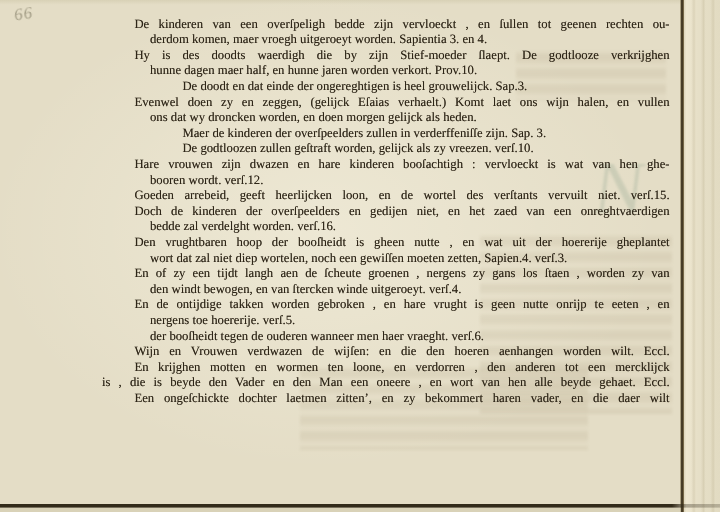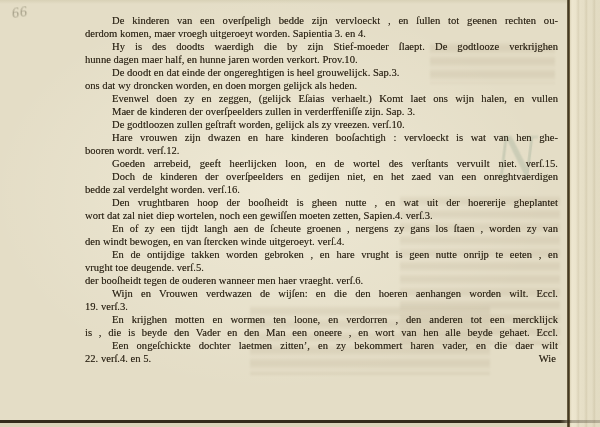--- a/index.html
+++ b/index.html
@@ -45,21 +45,21 @@
   .smudge.s2{left:400px;top:195px;width:160px;height:150px;}
   .smudge.s3{left:250px;top:305px;width:240px;height:70px;}
   .textblock{
     position:absolute;left:85px;top:14px;width:473px;
     font-size:10.6px;line-height:13px;color:#2d2517;
     text-shadow:0 0 0.5px rgba(45,37,23,0.55);
   }
   .para{margin:0;padding:0;}
   .line{display:block;text-align:justify;}
   .line.jl{text-align-last:justify;}
-  .line.last{text-align:left;text-align-last:left;}
+  .line.last{text-align:left;text-align-last:left;margin-left:40px;}
   .line.first{padding-left:27px;text-align:right;}
   .line.withcatch{display:flex;justify-content:space-between;}
   .catchword{padding-right:2px;}
   
   .edge-line{
     position:absolute;left:567px;top:0;width:3px;height:427px;
     background:linear-gradient(90deg,#8a7c58 0%,#3e3420 35%,#4a3e26 70%,#998a63 100%);
   }
   .next-page{
     position:absolute;left:570px;top:0;width:30px;height:427px;
@@ -104,22 +104,22 @@
       <p class="para">
         <span class="line first jl">Hy is des doodts waerdigh die by zijn Stief-moeder ſlaept.  De godtlooze verkrijghen</span>
         <span class="line last">hunne dagen maer half, en hunne jaren worden verkort.  Prov.10.</span>
       </p>
 
       <p class="para">
         <span class="line first last">De doodt en dat einde der ongereghtigen is heel grouwelijck.  Sap.3.</span>
       </p>
 
       <p class="para">
+        <span class="line first jl">Evenwel doen zy en zeggen, (gelijck Eſaias verhaelt.) Komt laet ons wijn halen, en vullen</span>
         <span class="line last">ons dat wy droncken worden, en doen morgen gelijck als heden.</span>
-        <span class="line first jl">Evenwel doen zy en zeggen, (gelijck Eſaias verhaelt.) Komt laet ons wijn halen, en vullen</span>
       </p>
 
       <p class="para">
         <span class="line first last">Maer de kinderen der overſpeelders zullen in verderffeniſſe zijn.  Sap. 3.</span>
       </p>
 
       <p class="para">
         <span class="line first last">De godtloozen zullen geſtraft worden, gelijck als zy vreezen.  verſ.10.</span>
       </p>
 
@@ -142,43 +142,38 @@
         <span class="line last">wort dat zal niet diep wortelen, noch een gewiſſen moeten zetten,  Sapien.4. verſ.3.</span>
       </p>
 
       <p class="para">
         <span class="line first jl">En of zy een tijdt langh aen de ſcheute groenen , nergens zy gans los ſtaen , worden zy van</span>
         <span class="line last">den windt bewogen, en van ſtercken winde uitgeroeyt.  verſ.4.</span>
       </p>
 
       <p class="para">
         <span class="line first jl">En de ontijdige takken worden gebroken , en hare vrught is geen nutte onrijp te eeten , en</span>
-        <span class="line last">vrught toe deugende.  verſ.5.</span>
+        <span class="line last">nergens toe hoererije.  verſ.5.</span>
       </p>
 
       <p class="para">
         <span class="line last">der booſheidt tegen de ouderen wanneer men haer vraeght.  verſ.6.</span>
       </p>
 
       <p class="para">
         <span class="line first jl">Wijn en Vrouwen verdwazen de wijſen: en die den hoeren aenhangen worden wilt.  Eccl.</span>
-        <span class="line last">19. verſ.3.</span>
       </p>
 
       <p class="para">
         <span class="line first jl">En krijghen motten en wormen ten loone,  en verdorren ,  den anderen tot een mercklijck</span>
       </p>
 
       <p class="para">
         <span class="line jl">is , die is beyde den Vader en den Man een oneere , en wort van hen alle beyde gehaet.  Eccl.</span>
         <span class="line first jl">Een ongeſchickte dochter laetmen zitten’, en zy bekommert haren vader, en die daer wilt</span>
-        <span class="line last withcatch">
-          <span>22. verſ.4. en 5.</span>
-          <span class="catchword">Wie</span>
-        </span>
       </p>
 
     </div>
   </div>
 
   <div class="edge-line"></div>
   <div class="next-page"></div>
   <div class="below-edge"></div>
   <div class="bottom-line"></div>
 </div>

